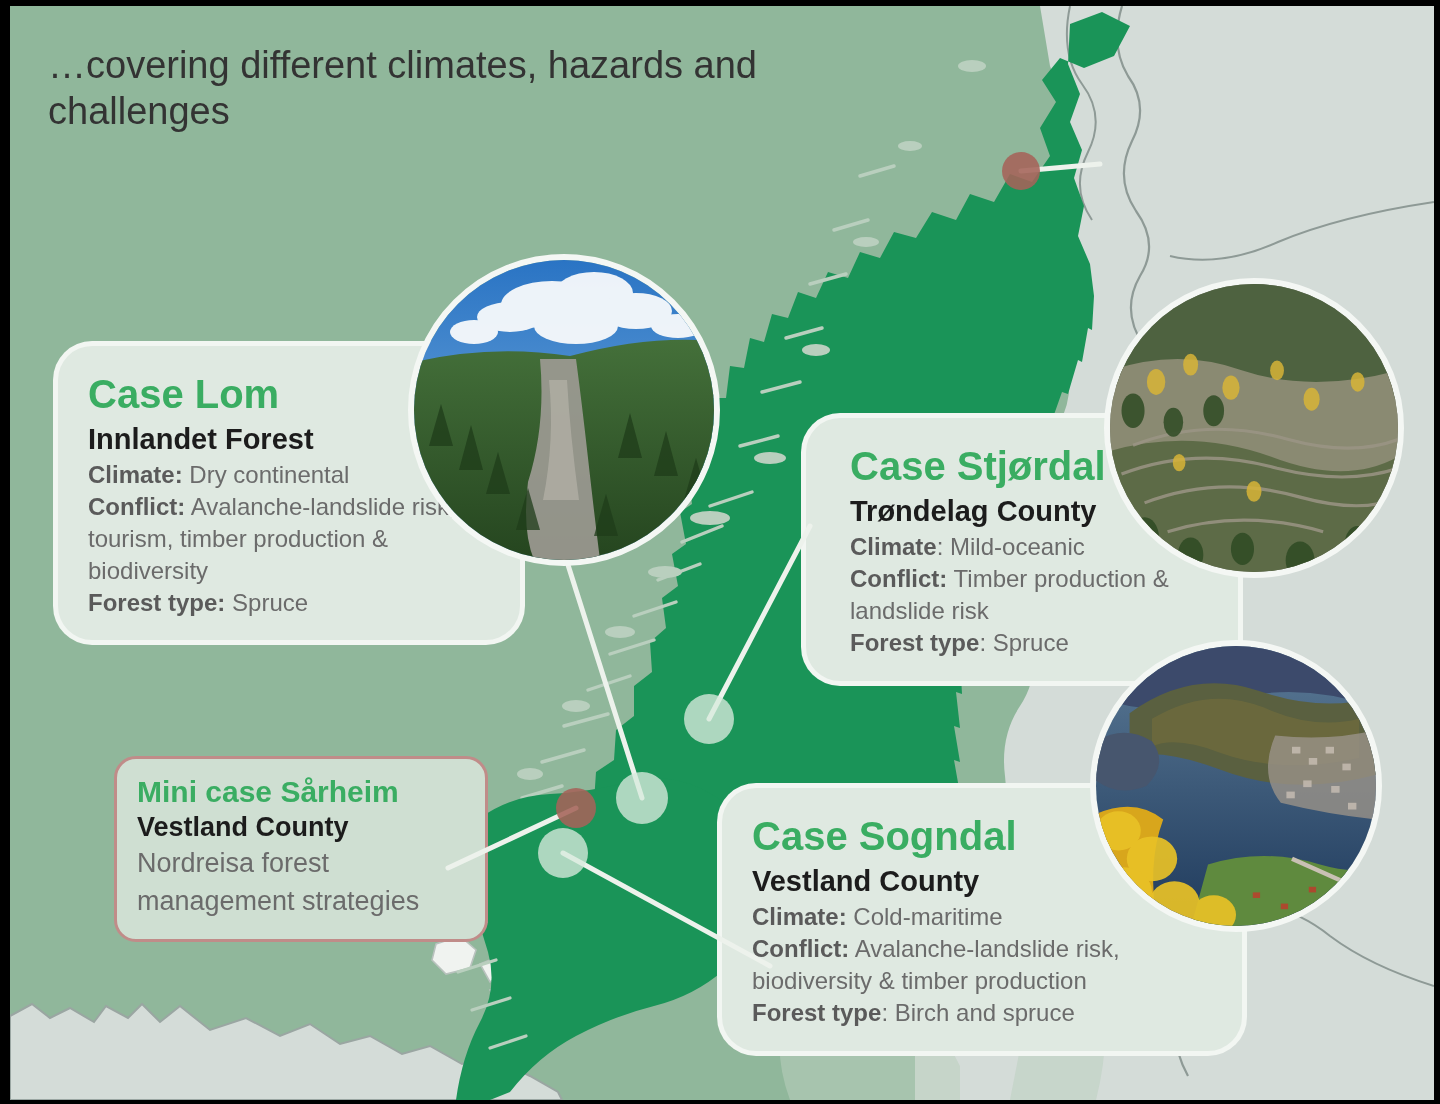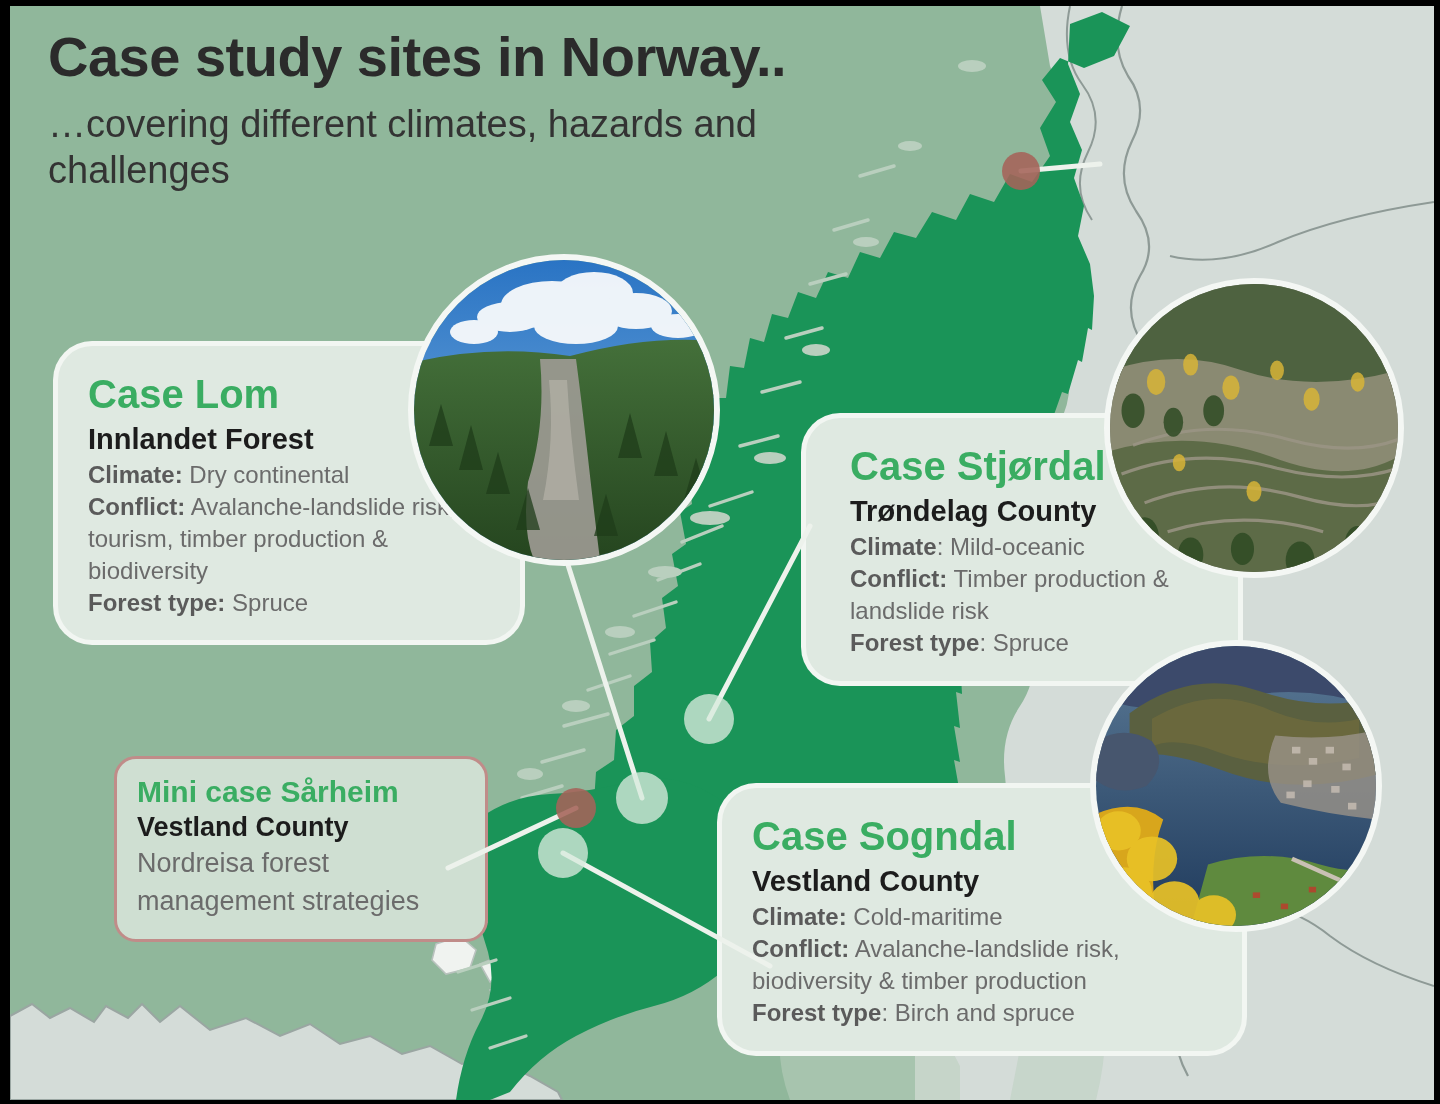--- a/index.html
+++ b/index.html
@@ -212,21 +212,20 @@
     </g>
   </svg>
 
   <div class="marker main" id="mk-stjordal"></div>
   <div class="marker main" id="mk-lom"></div>
   <div class="marker main" id="mk-sogndal"></div>
   <div class="marker mini" id="mk-sarheim"></div>
   <div class="marker mini" id="mk-nordreisa"></div>
 
   <div class="title-block">
-    <div class="title">Case study sites in Norway..</div>
     <div class="subtitle">…covering different climates, hazards and challenges</div>
   </div>
 
   <div class="photo" id="photo-lom">
     <svg viewBox="0 0 100 100" preserveAspectRatio="xMidYMid slice">
       <defs>
         <linearGradient id="skyL" x1="0" y1="0" x2="0" y2="1">
           <stop offset="0%" stop-color="#2a74c4"></stop>
             <stop offset="100%" stop-color="#7fb3e0"></stop>
         </linearGradient>

